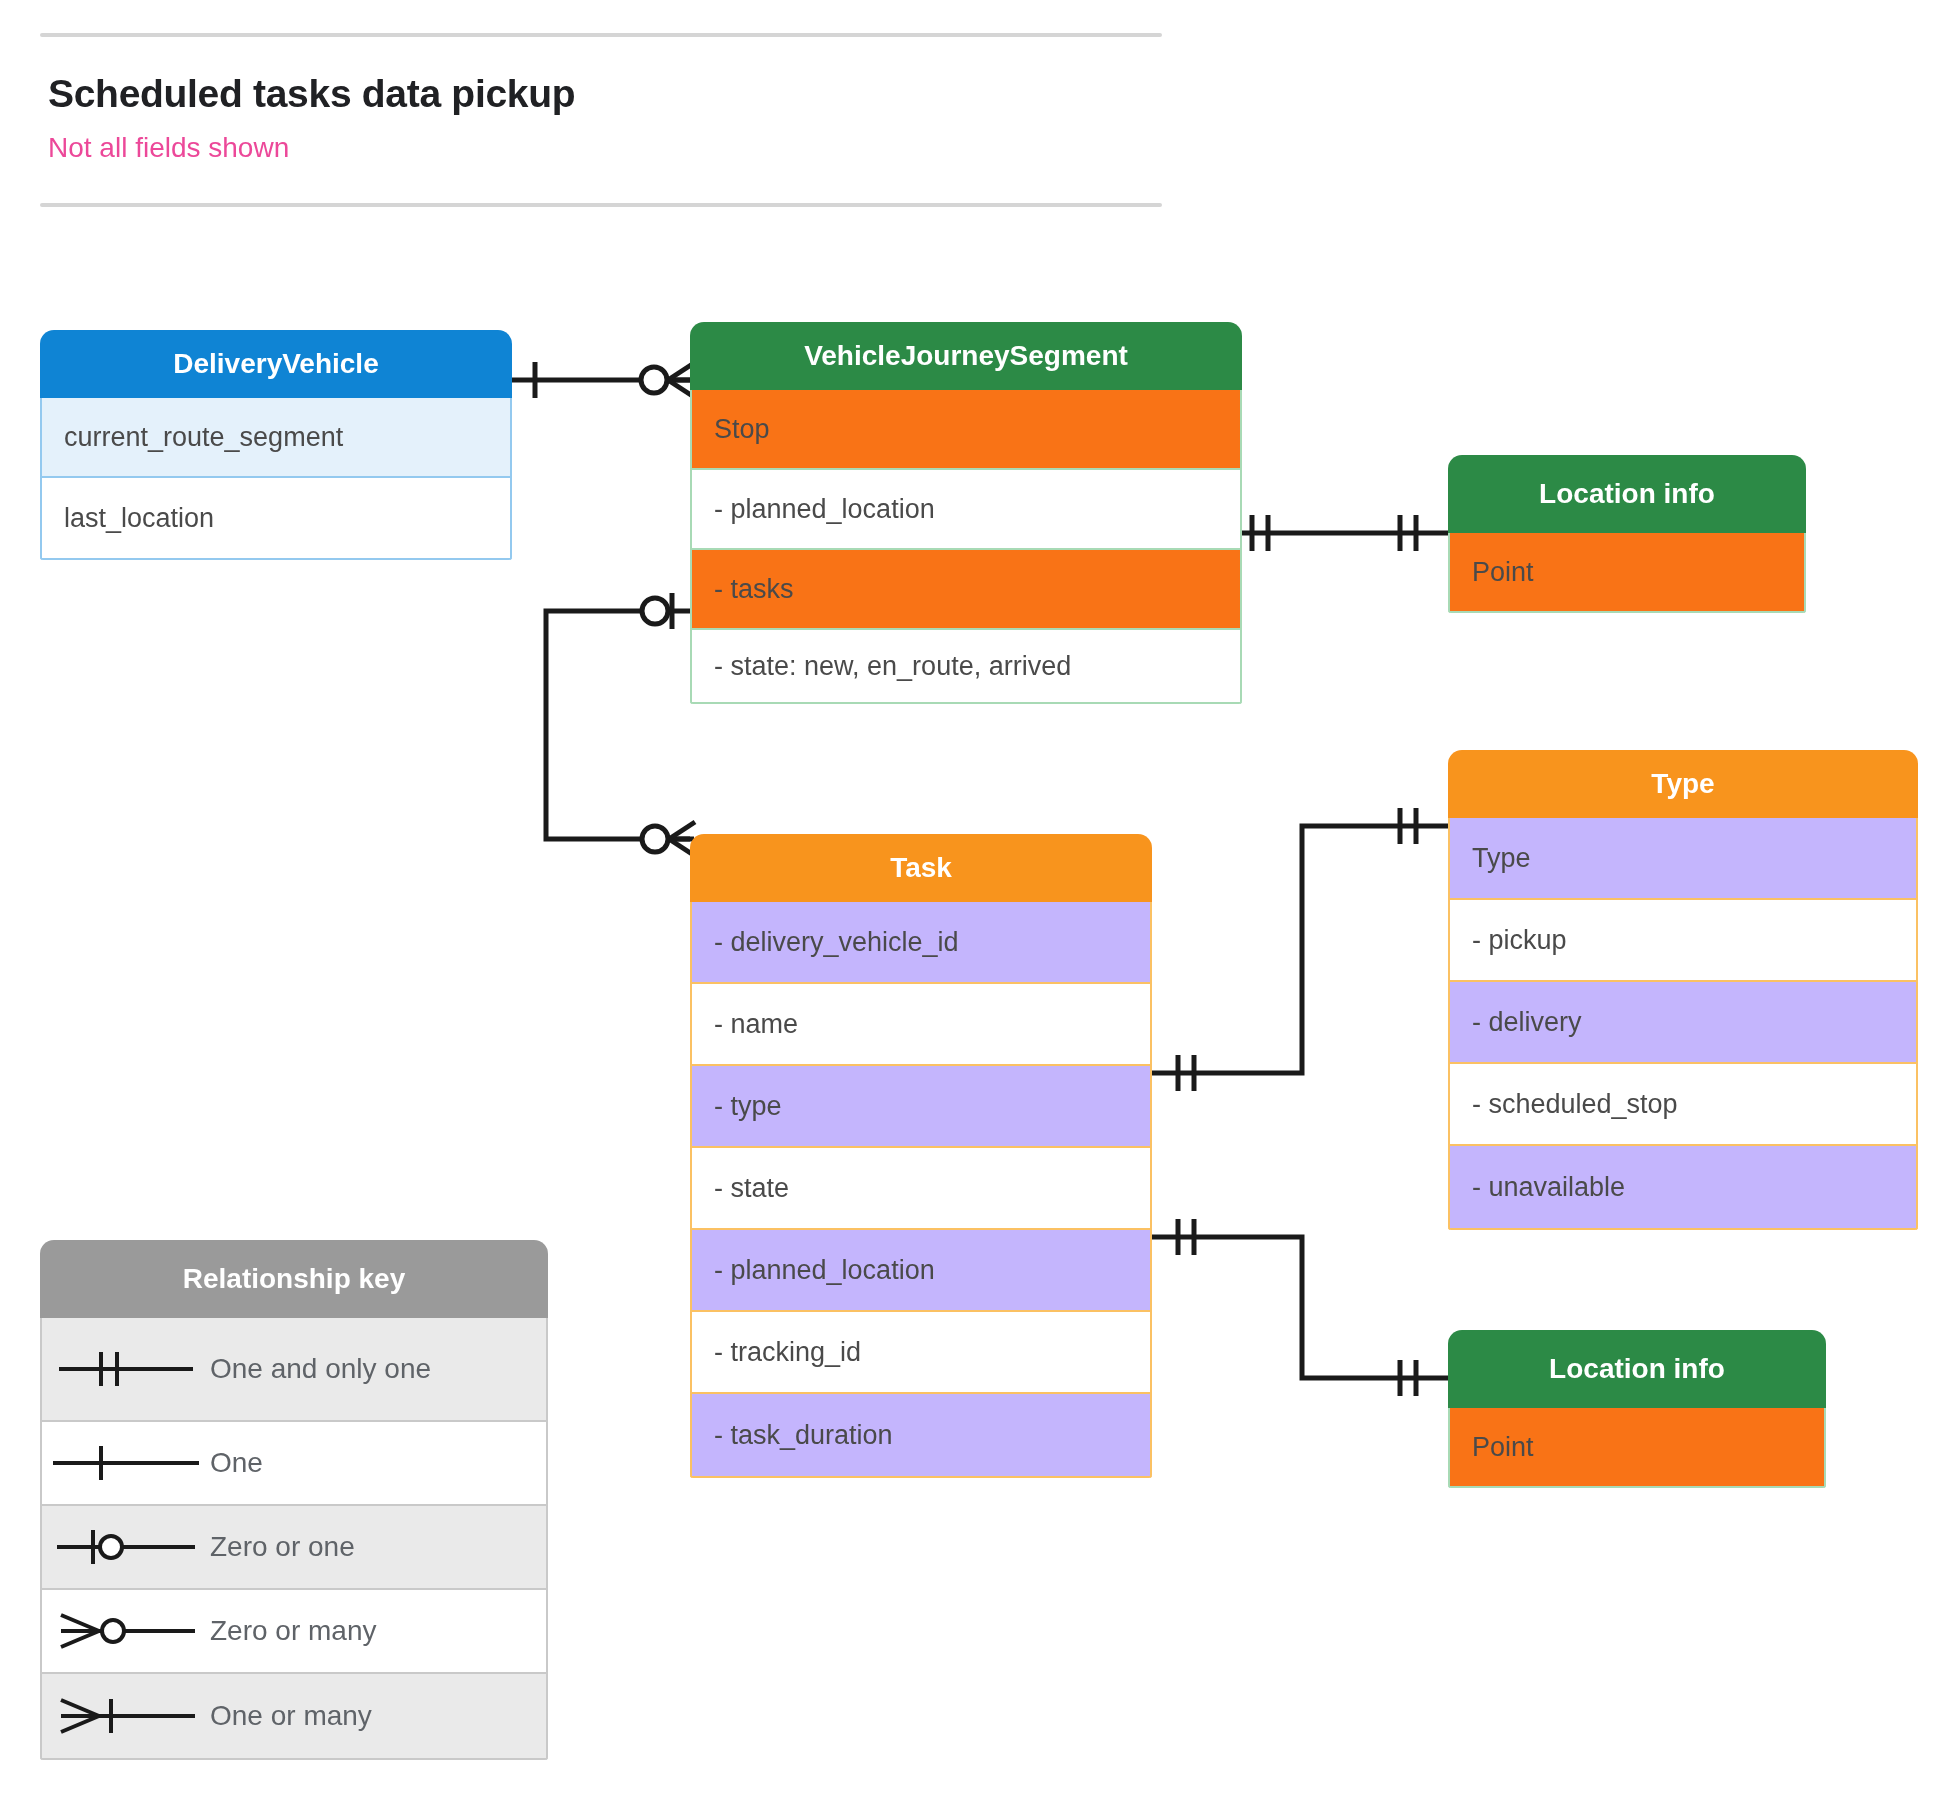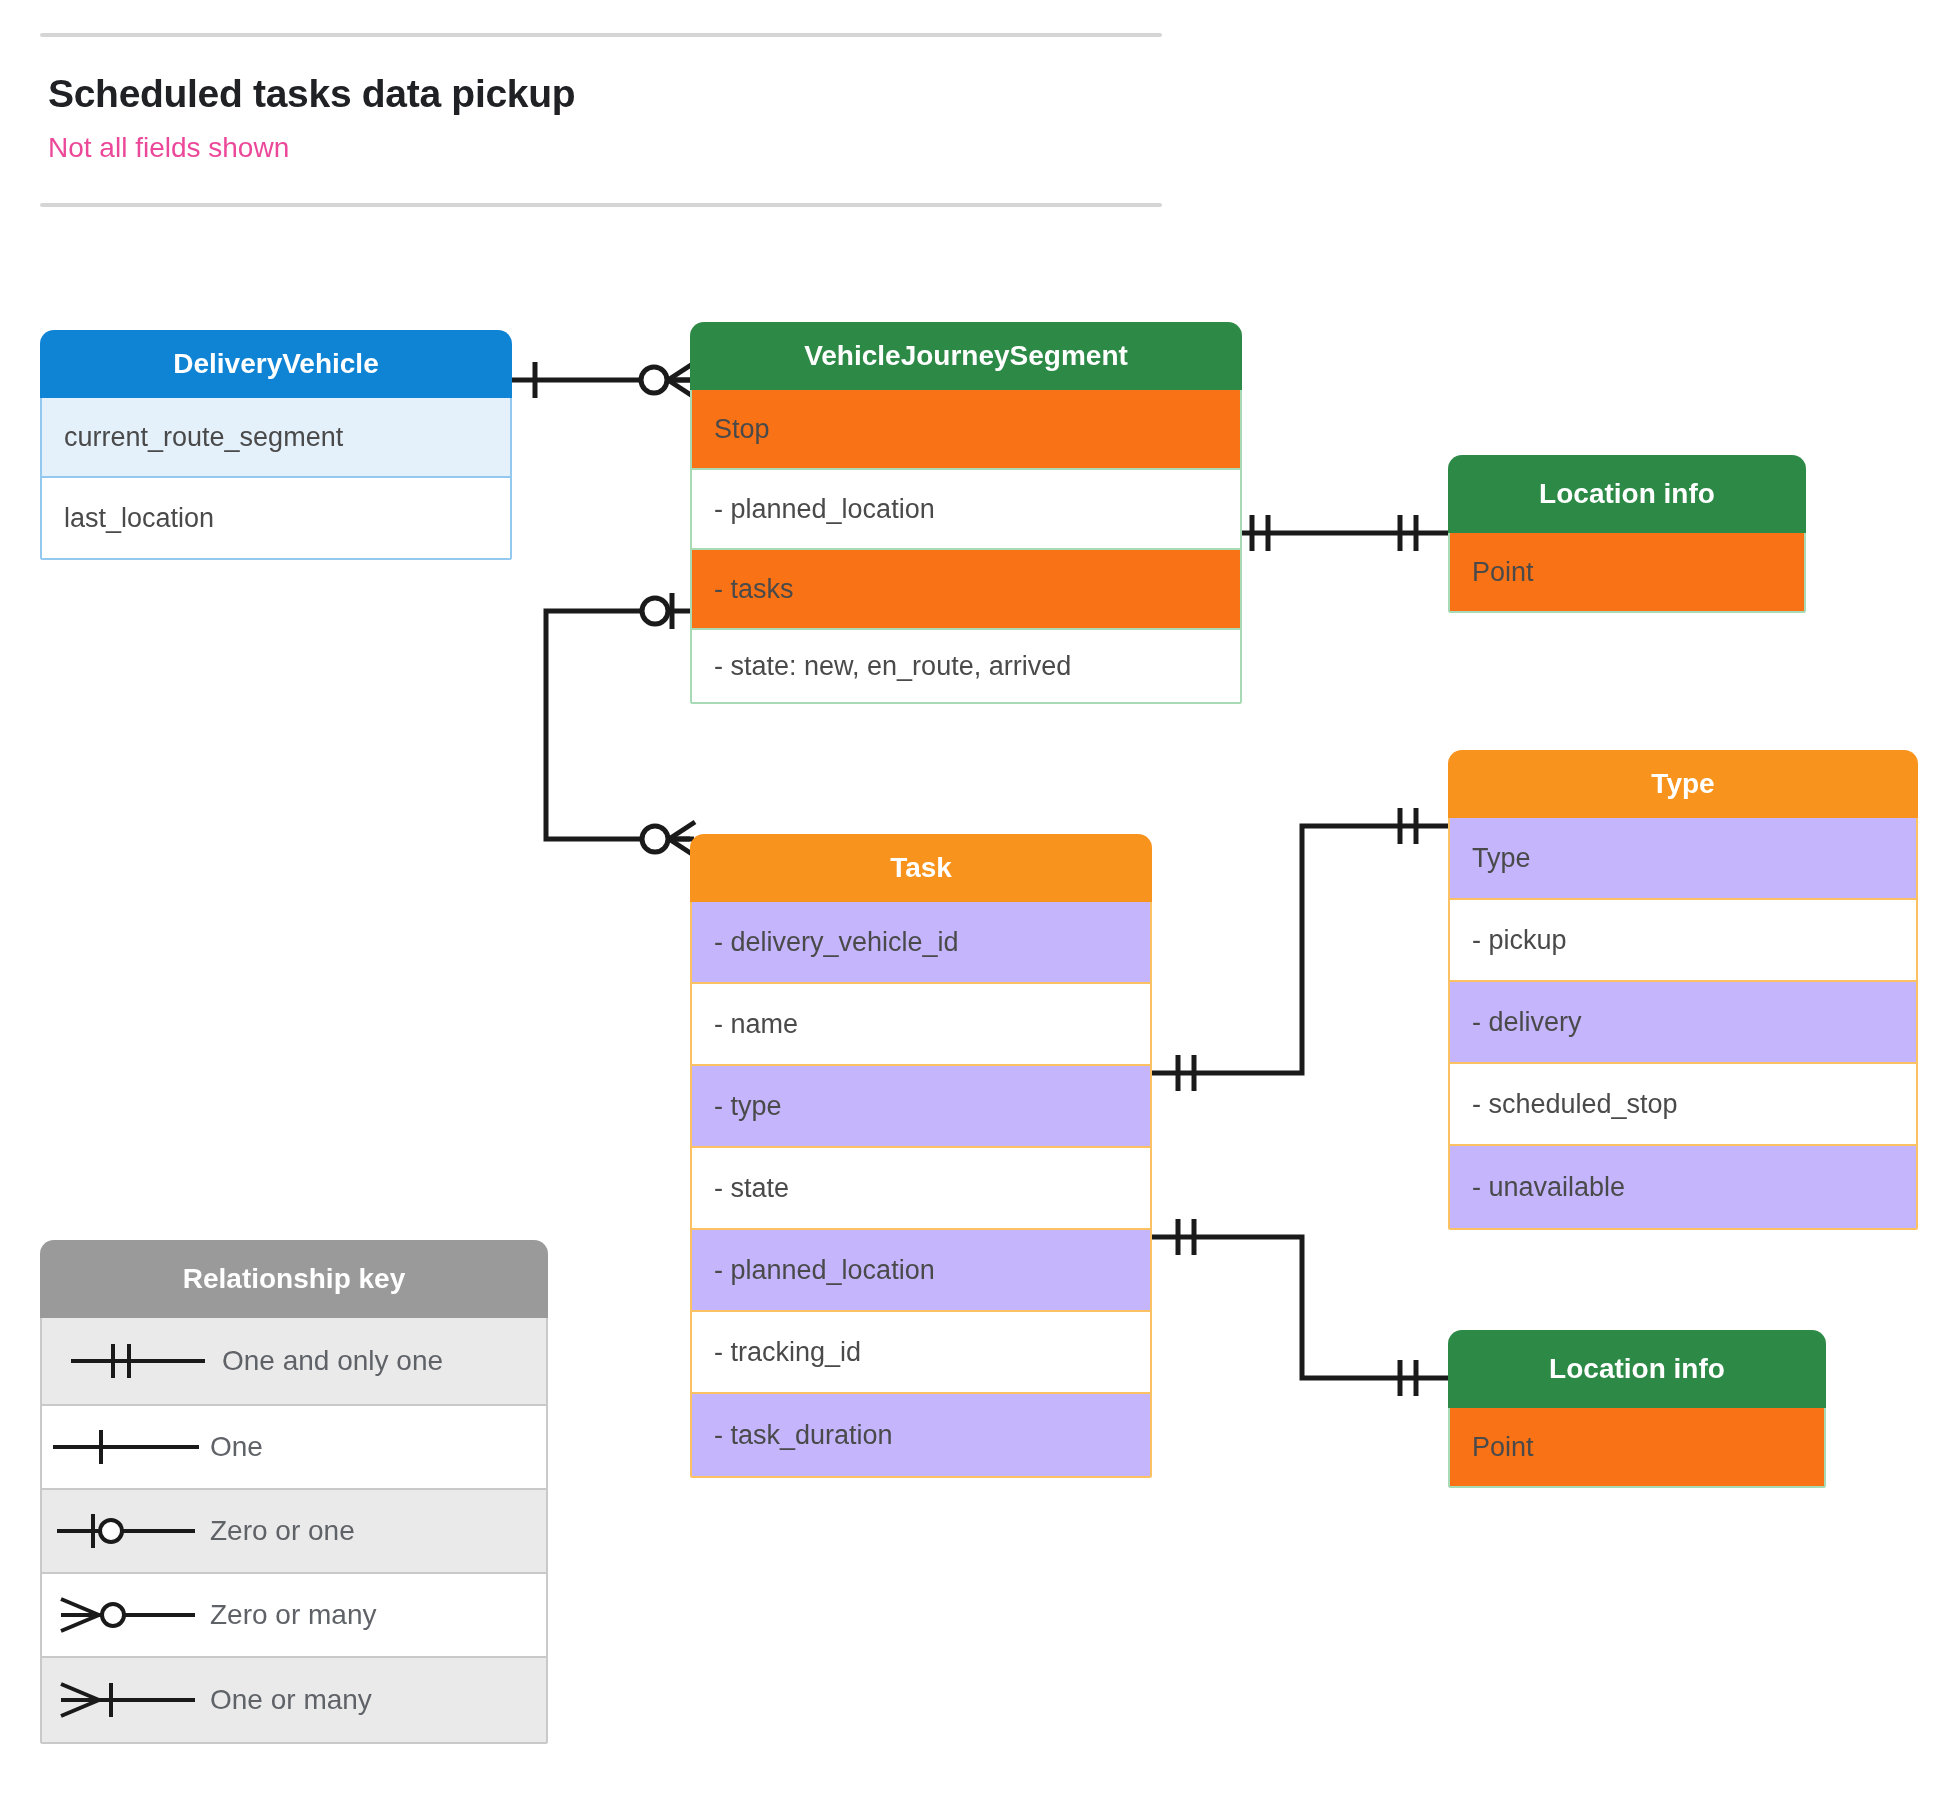--- a/index.html
+++ b/index.html
@@ -241,21 +241,21 @@
     <div class="entity-header" style="height:78px;">Location info</div>
     <div class="entity-rows">
       <div class="entity-row alt" style="height:78px;">Point</div>
     </div>
   </div>
 
   <div class="entity theme-grey" id="ent-legend" style="left:40px; top:1240px; width:508px;">
     <div class="entity-header" style="height:78px;">Relationship key</div>
     <div class="entity-rows">
 
-      <div class="entity-row alt" style="height:88px;padding-left:12px;">
+      <div class="entity-row alt" style="height:104px;">
         <span class="legend-symbol">
           <svg width="150" height="46" viewBox="0 0 150 46" xmlns="http://www.w3.org/2000/svg">
             <g stroke="#1a1a1a" stroke-width="4" fill="none">
               <line x1="8" y1="23" x2="142" y2="23"></line>
               <line x1="50" y1="6" x2="50" y2="40"></line>
               <line x1="66" y1="6" x2="66" y2="40"></line>
             </g>
           </svg>
         </span>
         <span class="legend-label">One and only one</span>

